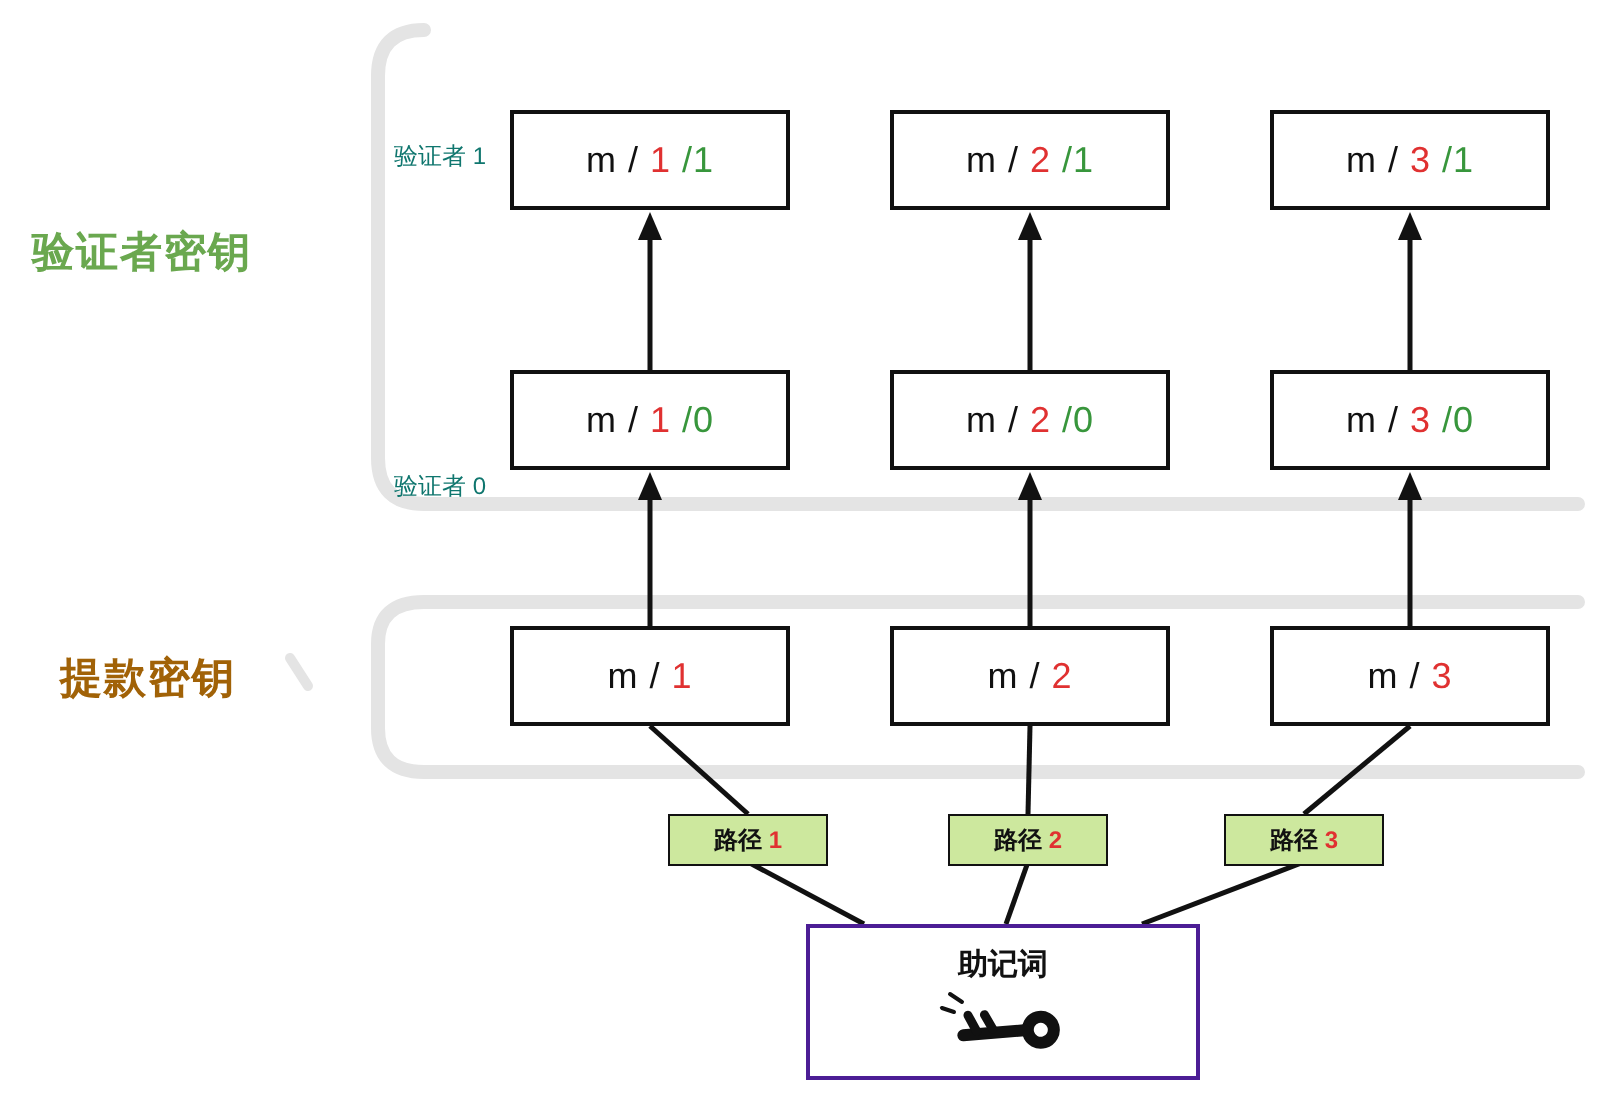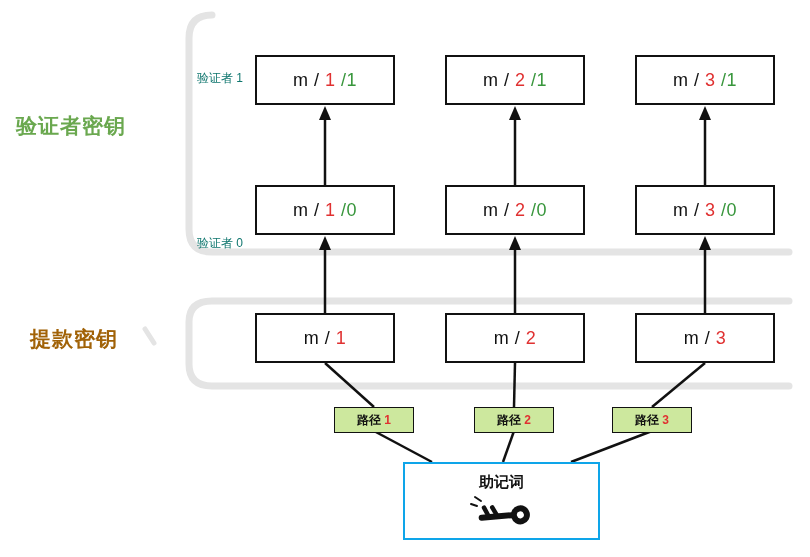--- a/index.html
+++ b/index.html
@@ -15,21 +15,21 @@
     font-size:18px; color:#111; letter-spacing:0.5px; white-space:pre;
   }
   .pathbox {
     position:absolute; width:80px; height:26px; background:#cde89e;
     border:1.5px solid #111; box-sizing:border-box; z-index:2;
     display:flex; align-items:center; justify-content:center;
     font-size:12px; font-weight:bold; color:#111; white-space:pre;
   }
   .mnemonicbox {
     position:absolute; left:403px; top:462px; width:197px; height:78px;
-    background:#fff; border:2px solid #0ea5e9; box-sizing:border-box; z-index:2;
+    background:#fff; border:2px solid #4c1d95; box-sizing:border-box; z-index:2;
     display:flex; flex-direction:column; align-items:center; padding-top:9px;
   }
   .mnemonic-label { font-size:15px; font-weight:bold; color:#111; }
   .red   { color:#e03131; }
   .green { color:#38963c; }
   .grouplabel {
     position:absolute; z-index:2; font-weight:bold; font-size:21px;
     letter-spacing:1px; white-space:nowrap;
   }
   .grouplabel.validator { color:#6aa84f; left:16px; top:112px; }

